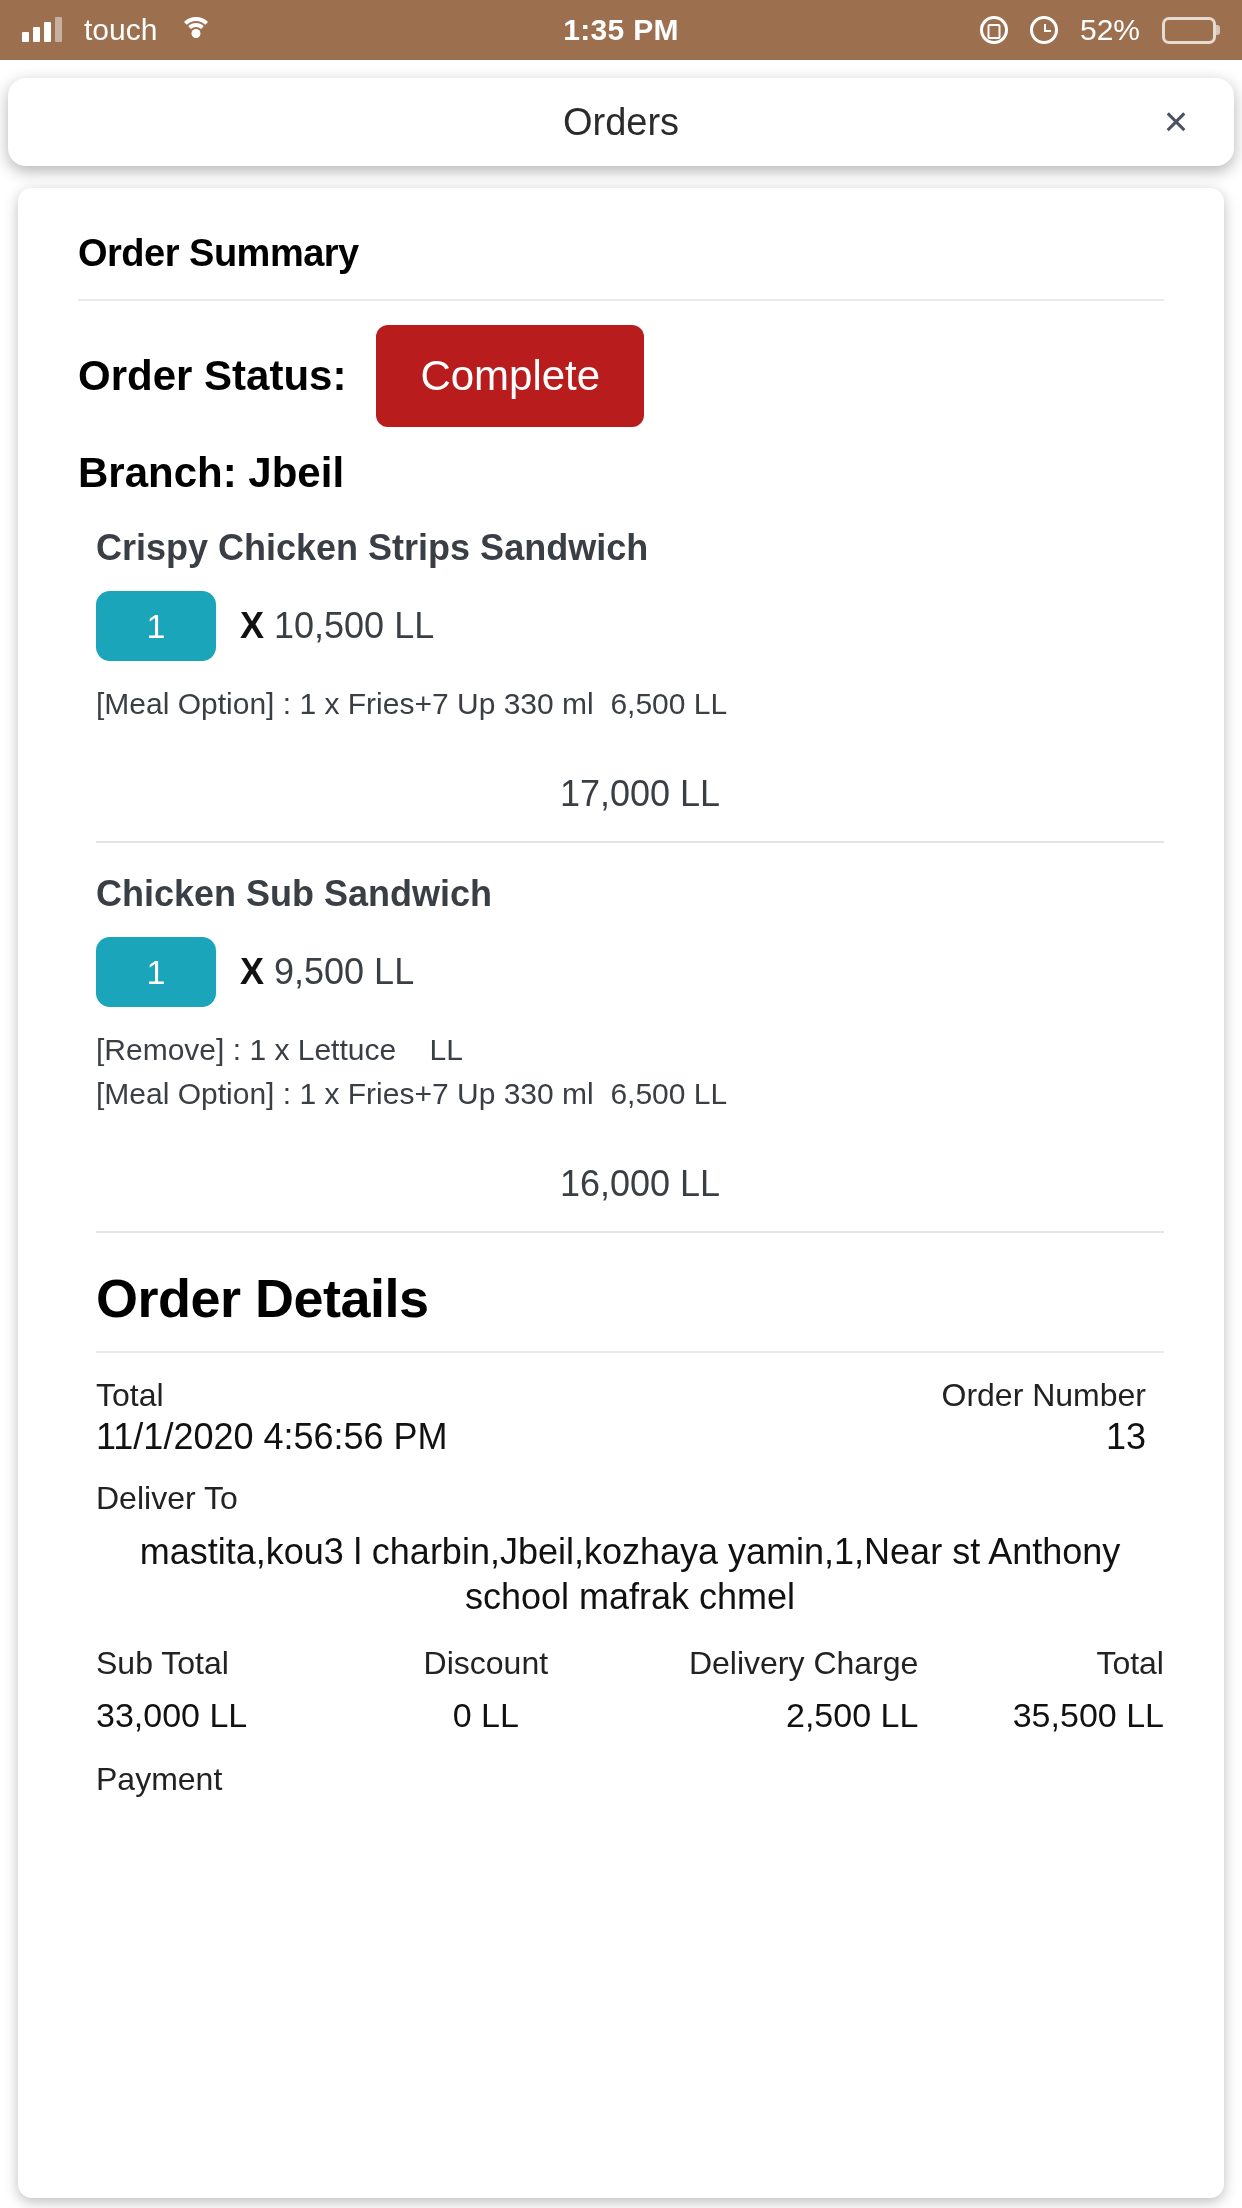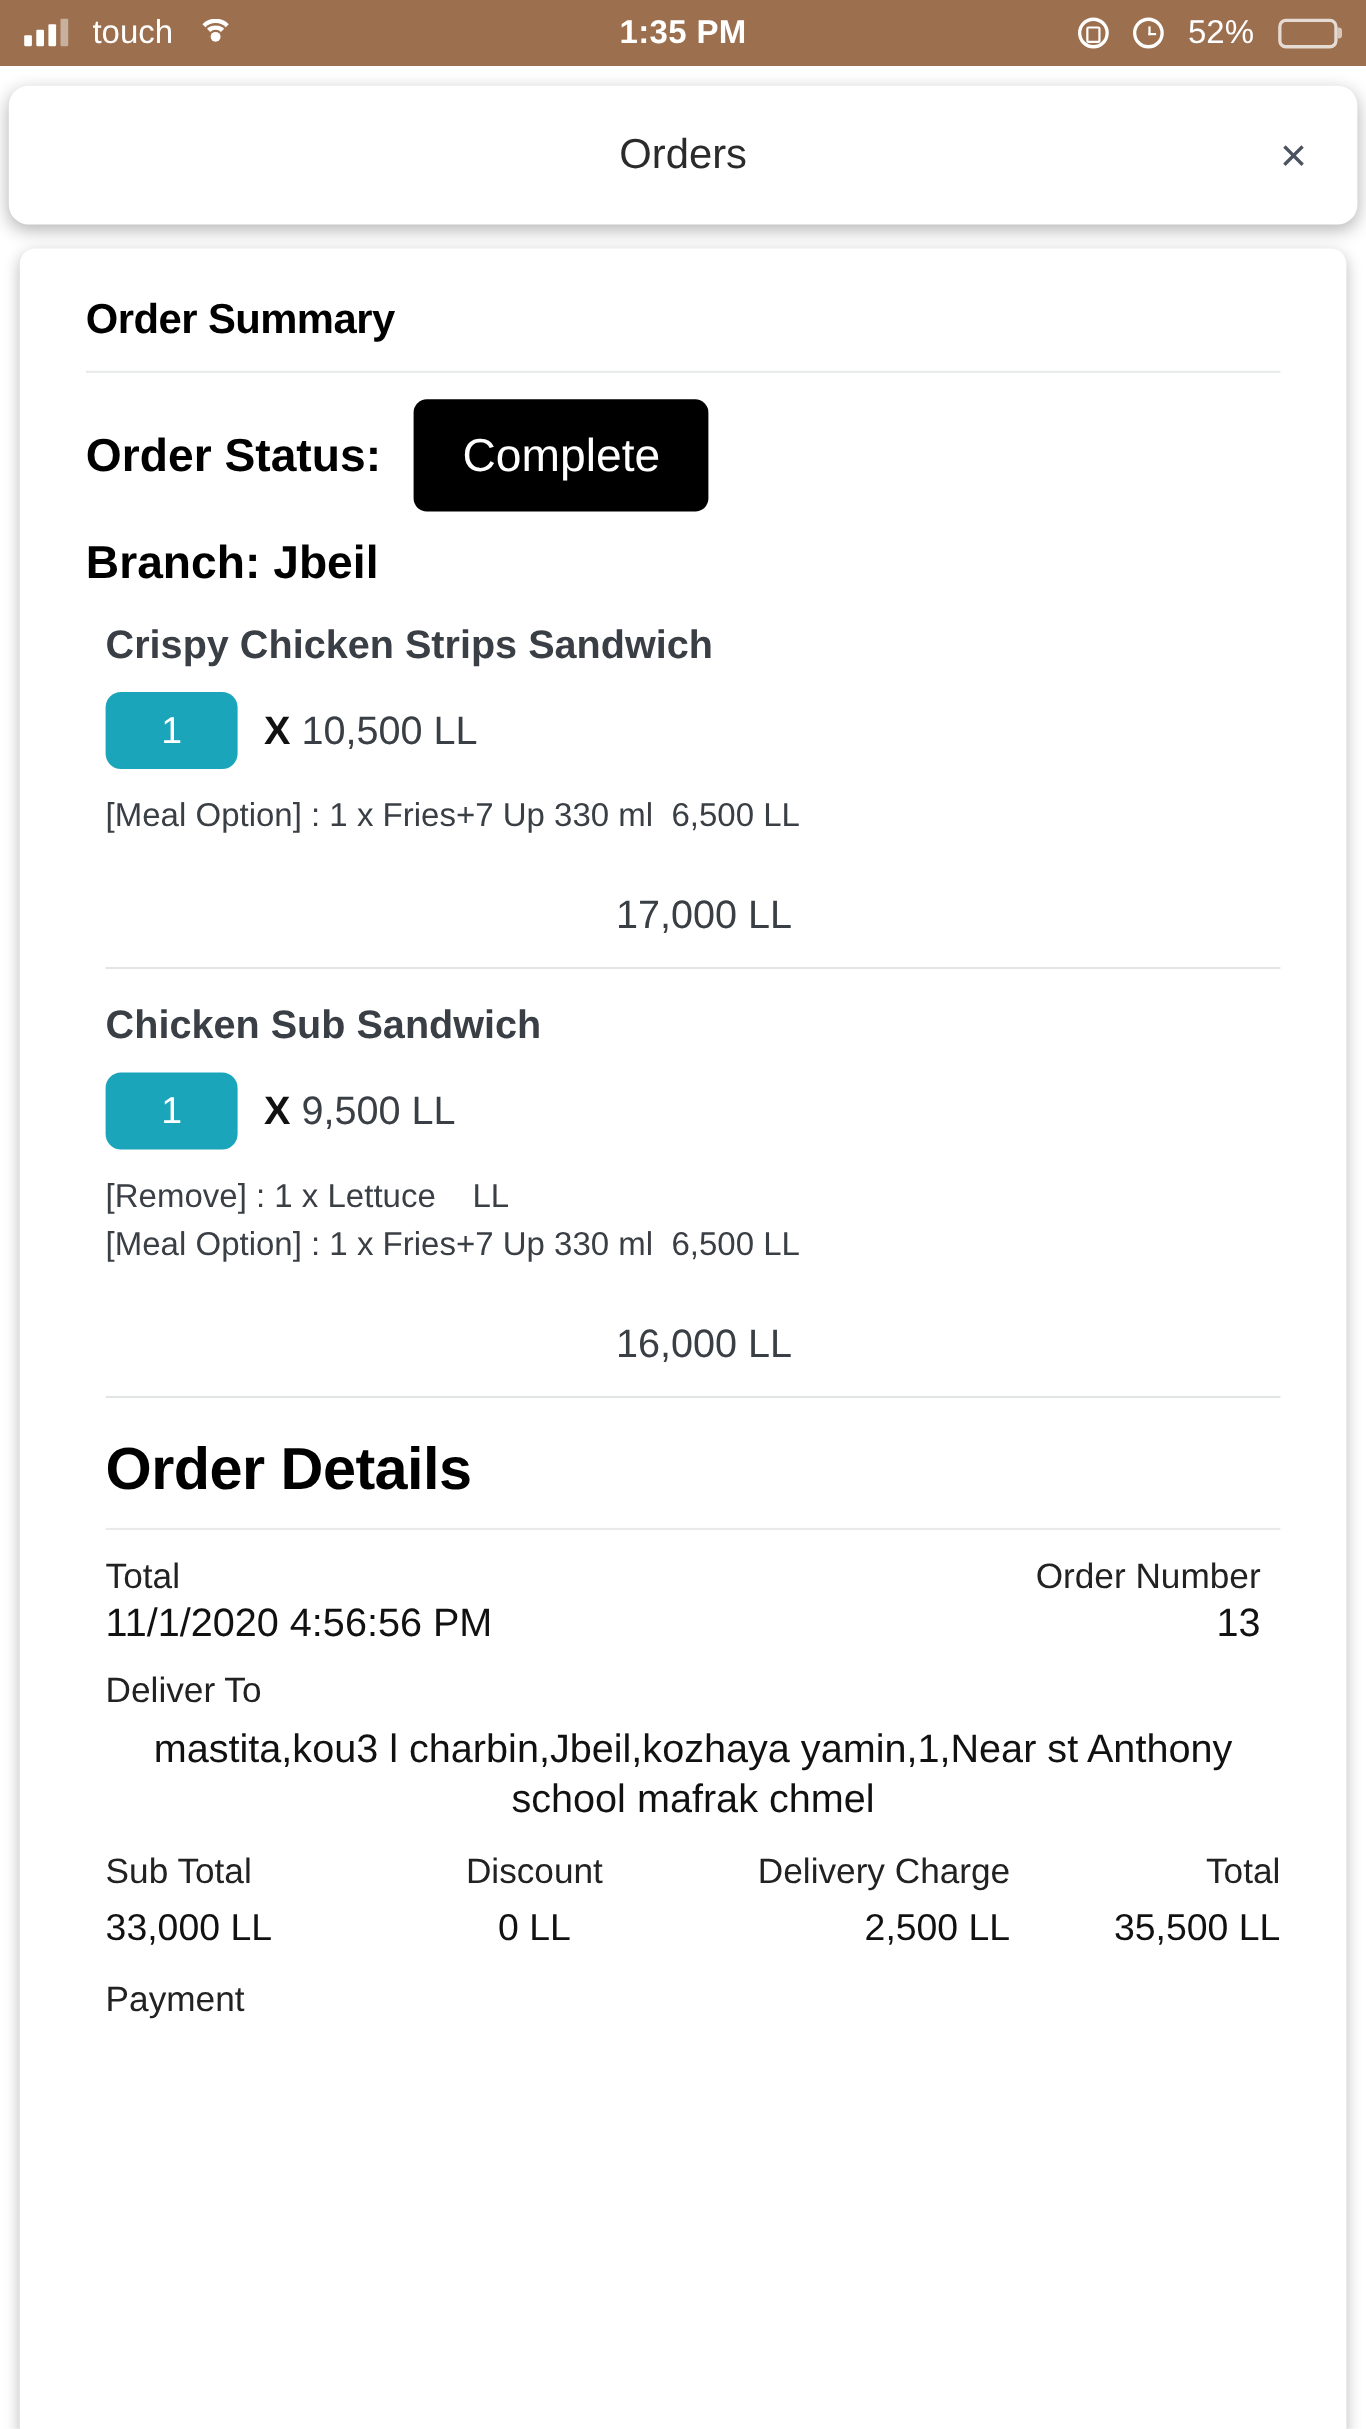--- a/index.html
+++ b/index.html
@@ -96,21 +96,21 @@
     width: 4px; height: 10px;
     background: rgba(255,255,255,.6);
     border-radius: 0 3px 3px 0;
   }
   .battery .fill { height: 100%; width: 52%; background: #ffffff; border-radius: 3px; }
 
   
   .header-wrap { position: relative; padding: 18px 0 0; }
   .header-card {
     margin: 0 8px;
-    height: 126px;
+    height: 88px;
     background: #ffffff;
     border-radius: 18px;
     box-shadow: 0 5px 16px rgba(0,0,0,.30);
     display: flex;
     align-items: center;
     justify-content: center;
     position: relative;
   }
   .header-title {
     font-size: 38px;
@@ -163,21 +163,21 @@
     align-items: center;
     padding-top: 24px;
   }
   .status-label {
     font-size: 42px;
     font-weight: 700;
     color: #000000;
   }
   .status-badge {
     margin-left: 30px;
-    background: #000000;
+    background: #b91c1c;
     color: #ffffff;
     font-size: 42px;
     border-radius: 12px;
     padding: 30px 44px;
     line-height: 1;
   }
   .branch {
     font-size: 42px;
     font-weight: 700;
     color: #000000;

